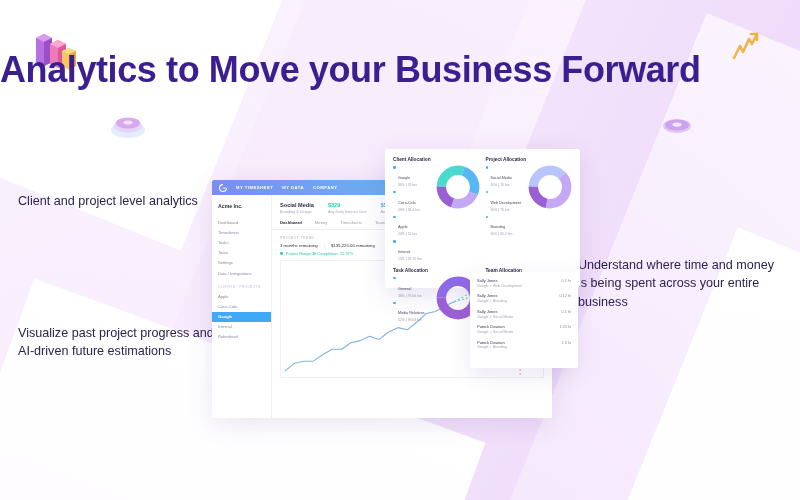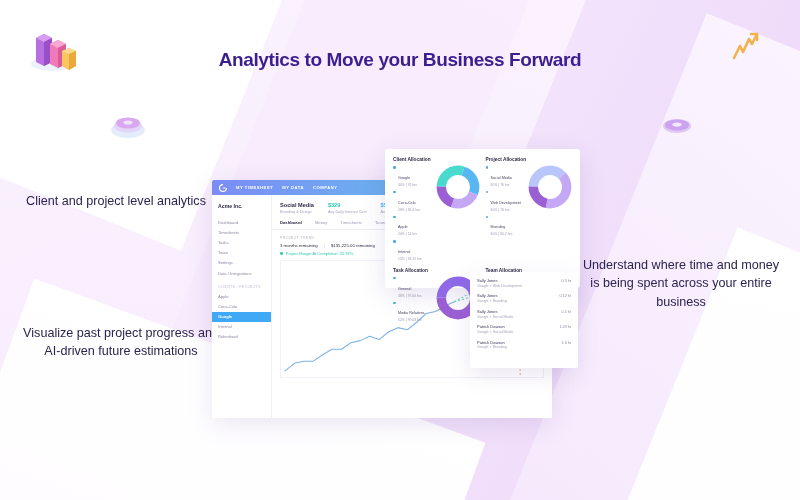--- a/index.html
+++ b/index.html
@@ -66,35 +66,35 @@
   .decor { position: absolute; }
   .decor-bars { left: 22px; top: 20px; width: 62px; height: 56px; }
   .decor-torus-left { left: 108px; top: 110px; width: 40px; height: 30px; }
   .decor-torus-right { left: 660px; top: 112px; width: 34px; height: 26px; }
   .decor-zigzag { left: 730px; top: 30px; width: 30px; height: 32px; }
 
   
   .headline {
     position: absolute;
     left: 0; right: 0; top: 50px;
-    text-align: center;
-    font-size: 19px;
+    text-align: left;
+    font-size: 36px;
     font-weight: bold;
     color: #3b1e8f;
     letter-spacing: -0.4px;
     line-height: 1.1;
   }
 
   
   .caption {
     position: absolute;
     color: #2c2350;
     font-size: 12.6px;
     line-height: 1.45;
-    text-align: center;
+    text-align: left;
     font-weight: 500;
   }
   .cap-1 { left: 18px;  top: 192px; width: 196px; }
   .cap-2 { left: 18px;  top: 324px; width: 206px; }
   .cap-3 { left: 578px; top: 256px; width: 206px; }
 
   
   .app-window {
     position: absolute;
     left: 212px; top: 180px;

